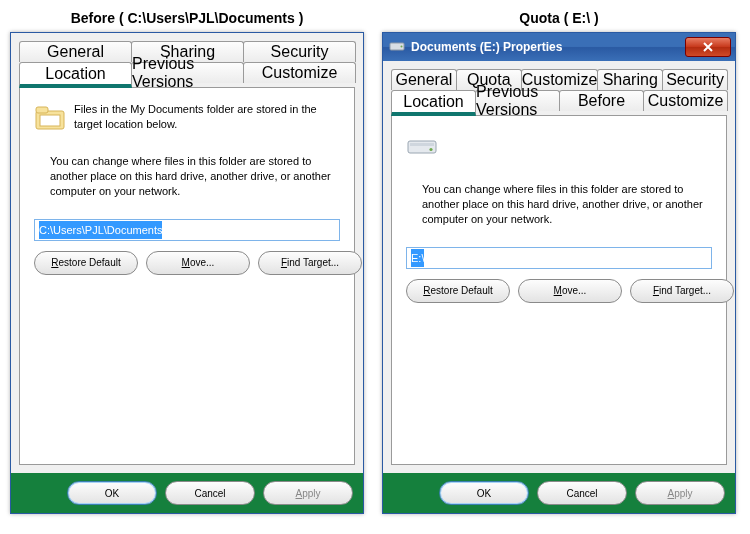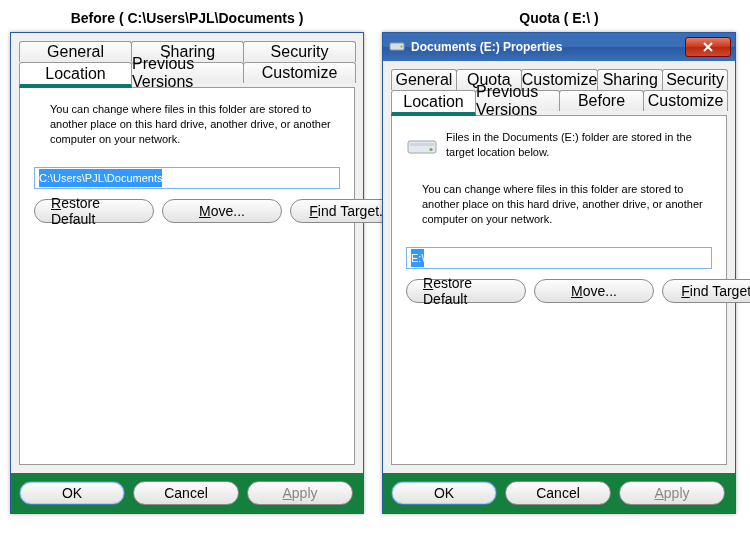--- a/index.html
+++ b/index.html
@@ -150,27 +150,27 @@
   .btnrow {
     display: flex;
     gap: 8px;
   }
   .btn {
     height: 22px;
     min-width: 86px;
     border: 1px solid #8a8a8a;
     border-radius: 12px;
     background: linear-gradient(to bottom,#fdfdfd,#e3e3e3);
-    font-size: 14px;
+    font-size: 10px;
     font-family: inherit;
     display: flex;
     align-items: center;
     justify-content: center;
     cursor: default;
-    padding: 0 16px;
+    padding: 0 8px;
   }
   .footer {
     height: 40px;
     display: flex;
     align-items: center;
     justify-content: flex-end;
     gap: 8px;
     padding: 0 10px;
     background: #15803d;
   }
@@ -197,20 +197,30 @@
             <div class="tab">Sharing</div>
             <div class="tab">Security</div>
           </div>
           <div class="tabrow">
             <div class="tab active">Location</div>
             <div class="tab">Previous Versions</div>
             <div class="tab">Customize</div>
           </div>
         </div>
         <div class="tabpane">
+          <div class="infohead">
+            <span class="iconbox">
+              <svg width="32" height="32" viewBox="0 0 32 32">
+                <rect x="2" y="9" width="28" height="18" rx="2" fill="#f7e29c" stroke="#d7b459"></rect>
+                <rect x="2" y="5" width="12" height="6" rx="2" fill="#f7e29c" stroke="#d7b459"></rect>
+                <rect x="6" y="13" width="20" height="11" fill="#fff" stroke="#d7b459"></rect>
+              </svg>
+            </span>
+            <div class="infotext">Files in the My Documents folder are stored in the target location below.</div>
+          </div>
           <div class="para">You can change where files in this folder are stored to another place on this hard drive, another drive, or another computer on your network.</div>
           <div class="pathinput" style="display:flex;align-items:center;">
             <span class="sel">C:\Users\PJL\Documents</span>
           </div>
           <div class="btnrow">
             <div class="btn">
                 <span><span class="mn">R</span>estore Default</span>
               </div>
             <div class="btn">
                 <span><span class="mn">M</span>ove...</span>
@@ -266,21 +276,20 @@
         </div>
         <div class="tabpane">
           <div class="infohead">
             <span class="iconbox">
               <svg width="32" height="32" viewBox="0 0 32 32">
                 <rect x="2" y="11" width="28" height="12" rx="2" fill="#e5e9ee" stroke="#9aa6b2"></rect>
                 <rect x="4" y="13" width="24" height="3" fill="#cfd6de"></rect>
                 <circle cx="25" cy="19.5" r="1.6" fill="#6fa84f"></circle>
               </svg>
             </span>
-            <div class="infotext">Files in the Documents (E:) folder are stored in the target location below.</div>
           </div>
           <div class="para">You can change where files in this folder are stored to another place on this hard drive, another drive, or another computer on your network.</div>
           <div class="pathinput" style="display:flex;align-items:center;">
             <span class="sel">E:\</span>
           </div>
           <div class="btnrow">
             <div class="btn">
                 <span><span class="mn">R</span>estore Default</span>
               </div>
             <div class="btn">

